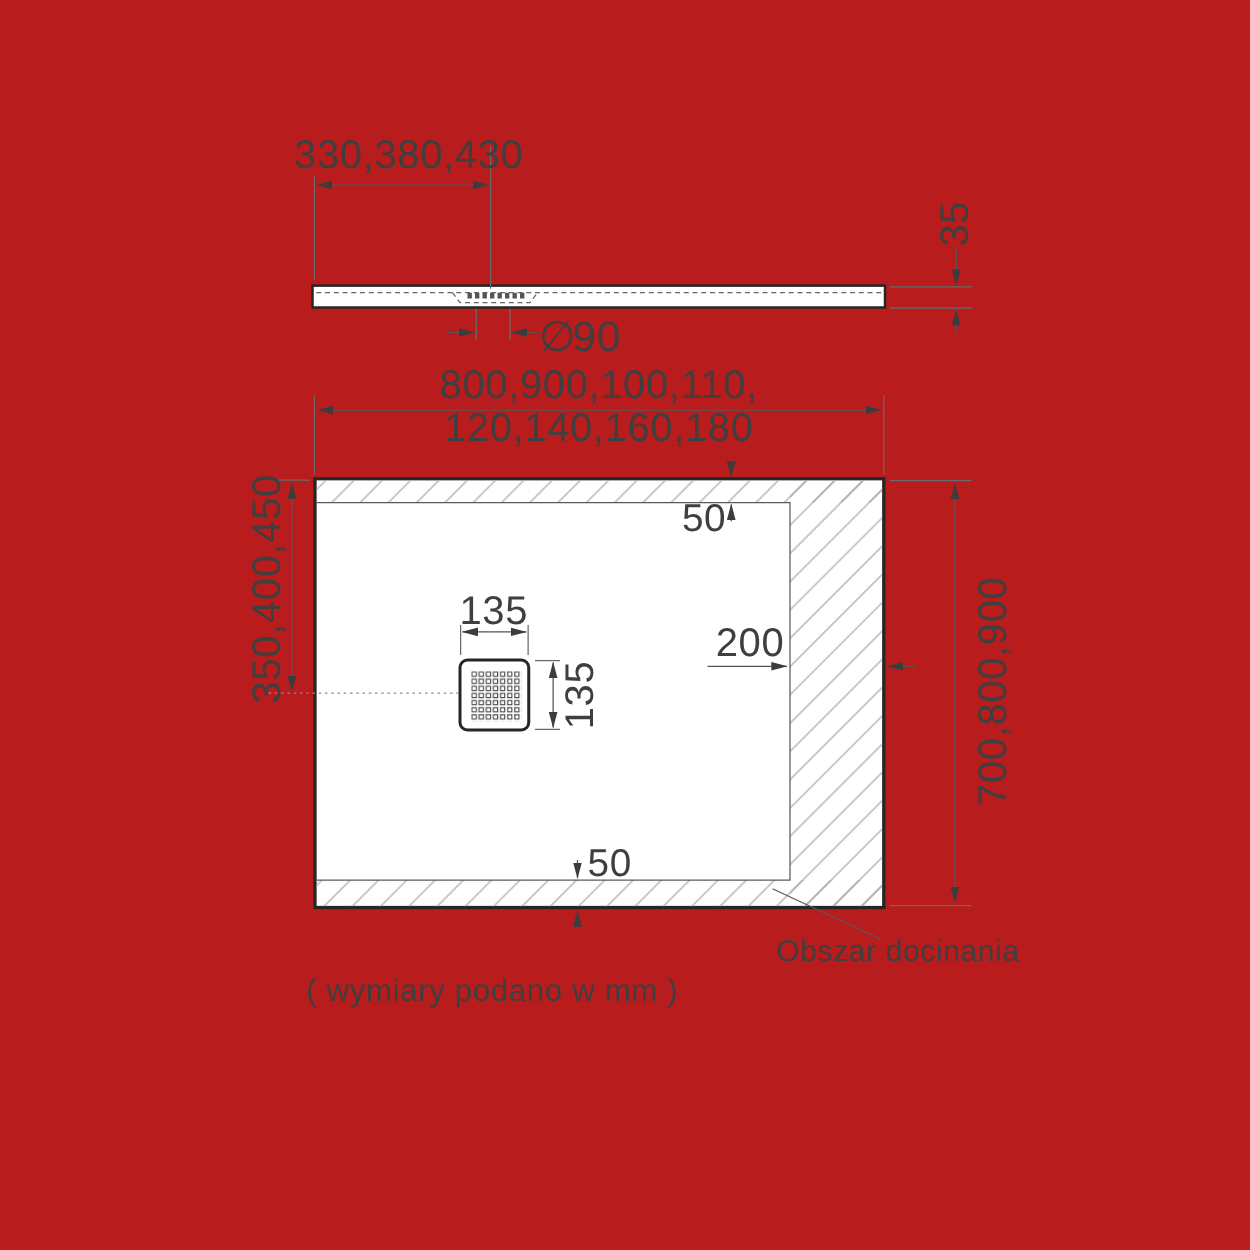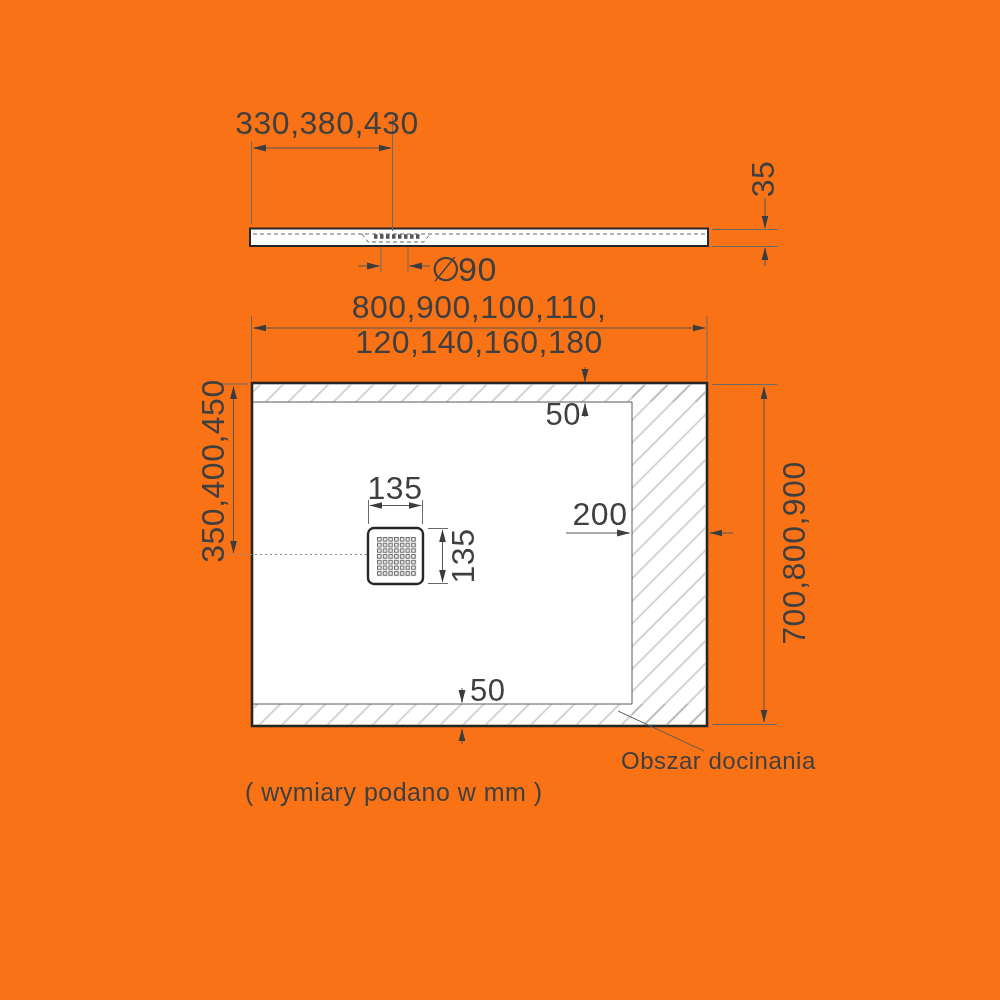--- a/index.html
+++ b/index.html
@@ -1,16 +1,16 @@
 <!DOCTYPE html>
 <html><head>
 <meta charset="utf-8">
 <style>
   html,body{margin:0;padding:0;background:#ffffff;}
-  #stage{position:relative;width:1000px;height:1000px;background:#f97316;overflow:hidden;
+  #stage{position:relative;width:1000px;height:1000px;background:#b91c1c;overflow:hidden;
          font-family:"Liberation Sans", sans-serif;}
   svg{position:absolute;left:0;top:0;}
   text{fill:#3f3f3f;font-family:"Liberation Sans", sans-serif;letter-spacing:0.5px;}
   .dim-line{stroke:#555555;stroke-width:1;fill:none;}
   .ext-line{stroke:#6a6a6a;stroke-width:1;fill:none;}
   .thick{stroke:#262626;fill:#ffffff;}
   .thin-bound{stroke:#5a5a5a;stroke-width:1;fill:none;}
   .dashed{stroke:#666666;stroke-width:1;fill:none;stroke-dasharray:4 3;}
   .dotted{stroke:#8a8a8a;stroke-width:1;fill:none;stroke-dasharray:2 3;}
 </style>

